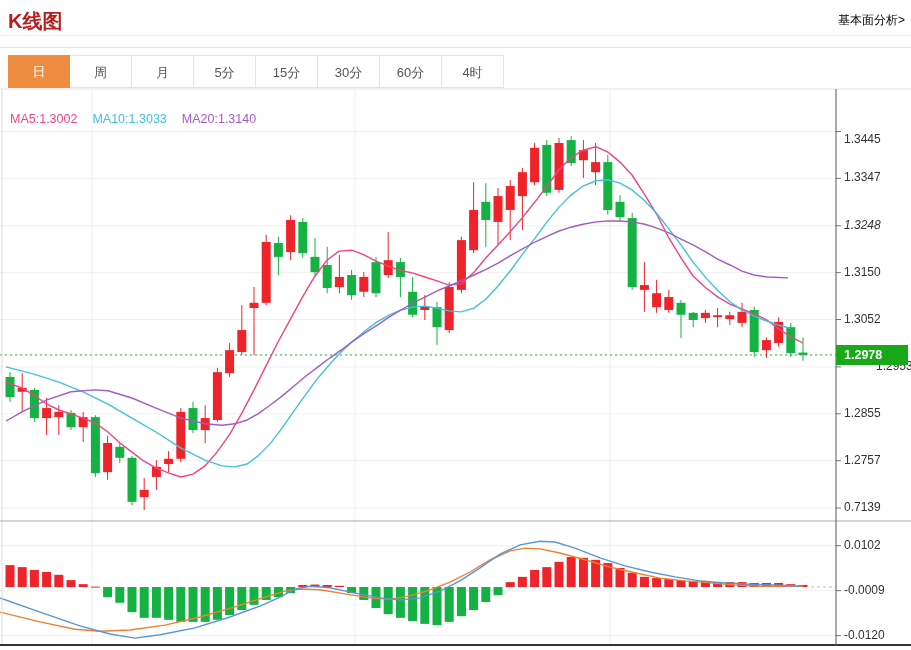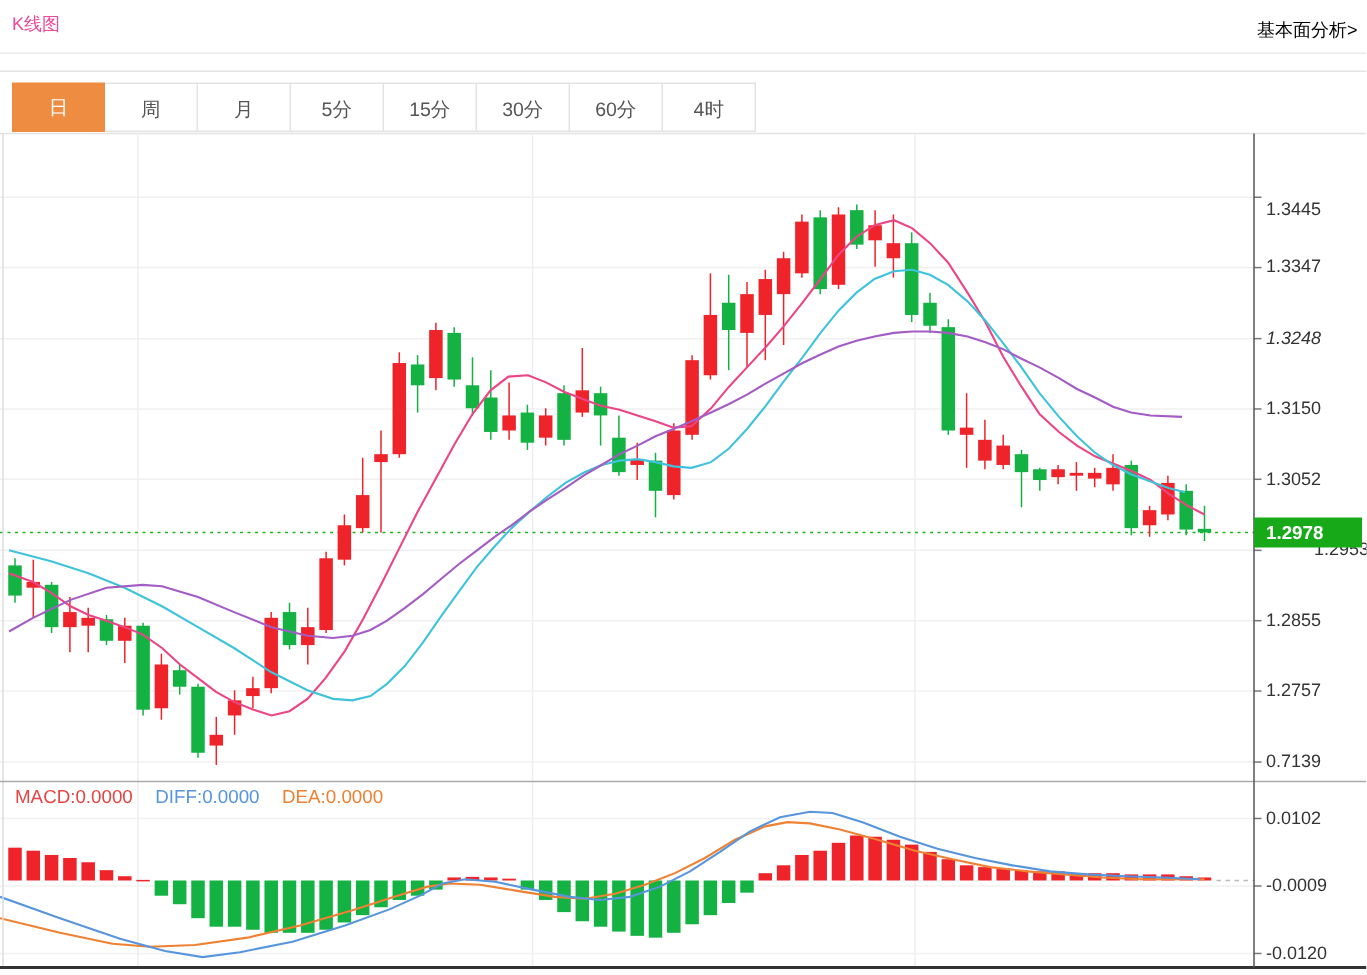--- a/index.html
+++ b/index.html
@@ -1,18 +1,18 @@
 <!DOCTYPE html>
 <html><head>
 <meta charset="utf-8">
 <style>
   html,body{margin:0;padding:0;}
   body{font-family:"Liberation Sans","DejaVu Sans",sans-serif;background:#fff;}
   .app{position:relative;width:911px;height:650px;background:#fff;overflow:hidden;}
-  .hdr-title{position:absolute;left:8px;top:8px;font-size:12px;font-weight:normal;color:#ec4899;}
+  .hdr-title{position:absolute;left:8px;top:8px;font-size:20px;font-weight:bold;color:#b91c1c;}
   .hdr-link{position:absolute;right:6px;top:12px;font-size:12px;color:#000000;cursor:pointer;}
   .hline{position:absolute;left:0;width:911px;height:1px;background:#ececec;}
   .tabbar{position:absolute;left:8px;top:55px;height:33px;display:flex;}
   .tab{width:62px;height:33px;line-height:33px;text-align:center;font-size:13px;color:#555;
        background:#fff;border:1px solid #e3e3e3;border-left:none;box-sizing:border-box;cursor:pointer;}
   .tab:first-child{border-left:1px solid #e3e3e3;}
   .tab.active{color:#fff;border:none;}
   svg{position:absolute;left:0;top:0;}
   .legend-row{position:absolute;display:flex;gap:15px;font-size:12.5px;white-space:nowrap;}
   .legend-row .lbl{color:#333;}
@@ -277,24 +277,24 @@
       <rect x="798.5" y="584.9732468585327" width="9" height="2.0267531414673385" fill="#ef232a"></rect>
       <polyline points="0,612.1 40,621.9 75,629.2 100,631.2 130,630.0 165,625.1 200,617.0 235,606.9 265,597.1 285,591.1 300,589.0 320,589.8 345,593.9 370,597.9 390,599.2 410,595.9 430,589.8 450,582.1 470,572.0 490,559.8 510,550.9 525,548.1 540,548.9 560,553.0 585,559.8 610,567.1 635,572.8 660,578.1 685,580.9 710,582.9 735,585.0 760,586.2 785,586.2 803,586.2" fill="none" stroke="#ee8132" stroke-width="1.4"></polyline>
       <polyline points="0,597.9 40,612.1 80,625.9 110,634.0 135,638.1 160,634.8 195,627.9 230,617.0 260,606.1 280,597.1 295,589.0 310,586.2 330,587.8 355,593.1 380,597.9 400,600.0 420,597.9 440,591.1 460,580.9 480,567.9 500,554.2 520,544.8 540,541.2 555,542.0 575,548.1 600,557.8 625,565.9 650,572.0 675,576.9 700,580.9 725,582.9 750,584.2 775,585.0 800,586.2" fill="none" stroke="#5795dc" stroke-width="1.4"></polyline>
       <line x1="0" y1="89" x2="911" y2="89" stroke="#e3e3e3" stroke-width="1"></line>
       <line x1="2" y1="89" x2="2" y2="645" stroke="#dddddd" stroke-width="1"></line>
       <line x1="0" y1="521" x2="911" y2="521" stroke="#aaaaaa" stroke-width="1"></line>
       <line x1="0" y1="645" x2="911" y2="645" stroke="#333333" stroke-width="2"></line>
       <line x1="836" y1="89" x2="836" y2="645" stroke="#555555" stroke-width="1"></line>
     </svg>
 
-  <div class="legend-row macd-row" id="legend-macd">
-      <span><span class="lbl" style="color: rgb(230, 69, 69);">MACD:</span><span style="color: rgb(230, 69, 69);">0.0000</span></span>
-      <span><span class="lbl" style="color: rgb(87, 149, 220);">DIFF:</span><span style="color: rgb(87, 149, 220);">0.0000</span></span>
-      <span><span class="lbl" style="color: rgb(238, 129, 50);">DEA:</span><span style="color: rgb(238, 129, 50);">0.0000</span></span>
+  <div class="legend-row ma-row" id="legend-ma">
+      <span><span class="lbl" style="color: rgb(236, 69, 133);">MA5:</span><span style="color: rgb(236, 69, 133);">1.3002</span></span>
+      <span><span class="lbl" style="color: rgb(63, 195, 220);">MA10:</span><span style="color: rgb(63, 195, 220);">1.3033</span></span>
+      <span><span class="lbl" style="color: rgb(164, 92, 197);">MA20:</span><span style="color: rgb(164, 92, 197);">1.3140</span></span>
     </div>
 
   <div id="ylabels">
       <div class="ylab" style="top: 132px;">1.3445</div>
       <div class="ylab" style="top: 170.39px;">1.3347</div>
       <div class="ylab" style="top: 217.758px; font-style: italic;">1.3248</div>
       <div class="ylab" style="top: 264.648px;">1.3150</div>
       <div class="ylab" style="top: 311.538px;">1.3052</div>
       <div class="ylab" style="top: 358.907px; margin-left: 32px;">1.2953</div>
       <div class="ylab" style="top: 405.797px;">1.2855</div>

